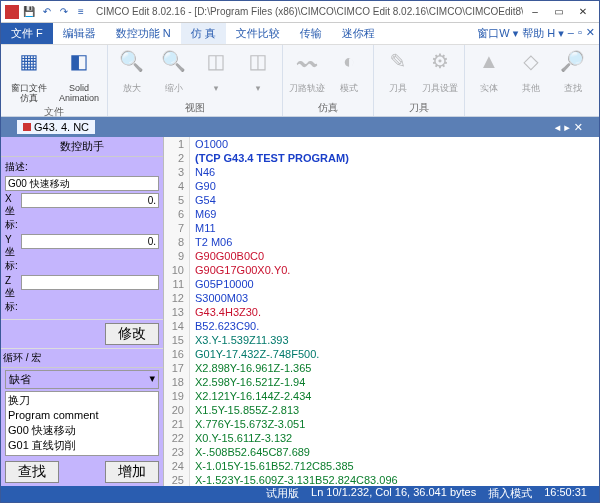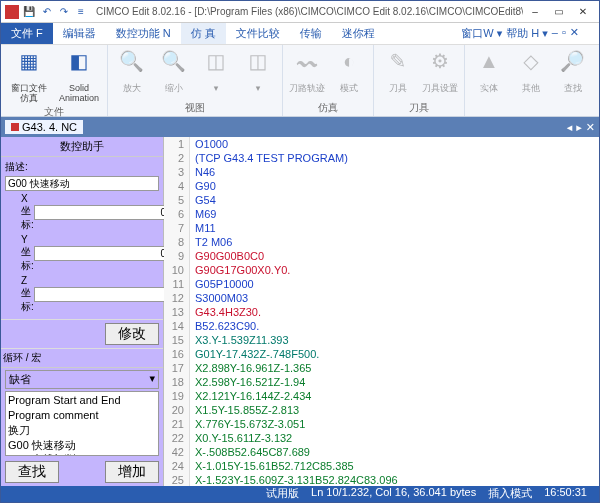--- a/index.html
+++ b/index.html
@@ -8,56 +8,56 @@
 .titlebar .appicon{width:14px;height:14px;background:#c33;margin-right:4px}
 .titlebar .qat{display:flex;gap:3px;margin-right:8px}
 .titlebar .qat span{width:14px;height:14px;display:flex;align-items:center;justify-content:center;color:#2a5db0;font-size:10px}
 .titlebar .title{flex:1;color:#555;font-size:10px;white-space:nowrap;overflow:hidden}
 .titlebar .winbtns{display:flex}
 .titlebar .winbtns div{width:24px;height:18px;display:flex;align-items:center;justify-content:center;font-size:10px;color:#333}
 .menubar{height:22px;background:#fff;display:flex;align-items:center;border-bottom:1px solid #ddd}
 .menubar .tab{padding:3px 10px;font-size:11px;color:#2a5db0;cursor:pointer}
 .menubar .tab.file{background:#2a5db0;color:#fff}
 .menubar .tab.active{background:#e6eef9}
-.menubar .right{margin-left:auto;display:flex;gap:4px;padding-right:20px;color:#2a5db0}
+.menubar .right{margin-left:auto;display:flex;gap:4px;padding-right:4px;color:#2a5db0}
 .ribbon{height:72px;background:#f4f6fa;border-bottom:1px solid #c8d2e0;display:flex}
 .rgroup{border-right:1px solid #d8e0ec;padding:2px 6px 0 6px;display:flex;flex-direction:column}
 .rgroup .tools{flex:1;display:flex;gap:6px;align-items:flex-start}
 .rgroup .glabel{text-align:center;font-size:10px;color:#666;padding:1px 0}
 .rbtn{display:flex;flex-direction:column;align-items:center;width:36px;cursor:pointer}
 .rbtn.wide{width:44px}
 .rbtn .ic{width:28px;height:28px;display:flex;align-items:center;justify-content:center;font-size:20px;color:#888}
 .rbtn .ic.blue{color:#2a5db0}
 .rbtn .lbl{font-size:9px;color:#444;text-align:center;line-height:1.1;margin-top:9px}
 .rbtn.dim{opacity:.5}
-.tabstrip{height:20px;background:#5b7fb5;display:flex;align-items:center;padding:0 4px}
+.tabstrip{height:20px;background:#5b7fb5;display:flex;align-items:center;padding:0 16px}
 .filetab{background:#eef4ff;padding:1px 6px;font-size:10px;display:flex;align-items:center;gap:3px}
 .filetab .dot{width:8px;height:8px;background:#c33}
 .tabstrip .tright{margin-left:auto;color:#fff;font-size:10px;display:flex;gap:4px}
 .main{display:flex;height:349px}
 .sidebar{width:163px;border-right:1px solid #bbb;display:flex;flex-direction:column;background:#c4b5fd}
 .sidehdr{text-align:center;font-size:11px;padding:2px;border-bottom:1px solid #ccc}
 .sidebox{padding:3px 4px;border-bottom:1px solid #ddd}
-.fld{display:flex;align-items:center;margin:2px 16px}
+.fld{display:flex;align-items:flex-start;margin:2px 0}
 .fld label{width:40px;font-size:10px}
 .fld input{flex:1;border:1px solid #999;padding:1px 2px;font-size:10px;text-align:right}
 .descinput{width:100%;border:1px solid #999;padding:1px 2px;font-size:10px;margin-top:2px}
 .btnrow{display:flex;justify-content:flex-end;padding:3px 4px;border-bottom:1px solid #ddd}
 .btn{border:1px solid #888;background:#eee;padding:1px 12px;font-size:14px;cursor:pointer}
 .sect{text-align:left;padding:2px;border-bottom:1px solid #ccc;font-size:10px}
 .combo{margin:2px 4px;border:1px solid #999;padding:1px 3px;font-size:10px;display:flex;justify-content:space-between;align-items:flex-start}
 .listbox{flex:1;margin:0 4px 2px 4px;border:1px solid #999;overflow:hidden;font-size:10px;line-height:1.35;padding:1px 2px;background:#fff}
 .listbox div{white-space:nowrap}
 .btnrow2{display:flex;justify-content:space-between;padding:3px 4px}
 .editor{flex:1;overflow:hidden;background:#fff;font-family:Consolas,monospace;font-size:11px}
 .line{display:flex;height:14px;line-height:14px}
 .gutter{width:26px;text-align:right;padding-right:5px;color:#888;background:#f7f7f7;border-right:1px solid #ddd}
 .code{padding-left:5px;white-space:pre}
 .c-blue{color:#1a3fc9}
-.c-comment{color:#1a3fc9;font-weight:normal}
+.c-comment{color:#1a3fc9;font-weight:bold}
 .c-red{color:#c8102e}
 .c-teal{color:#00796b}
 .c-green{color:#0a7d2c}
 .statusbar{height:18px;background:#2a5db0;color:#fff;display:flex;align-items:flex-start;font-size:10px;padding:0 6px}
 .statusbar .sp{flex:1}
 .statusbar span{padding:0 6px}
 </style>
 </head>
 <body>
 
@@ -208,23 +208,22 @@
     </div>
     <div class="btnrow">
         <button class="btn">修改</button>
       </div>
     <div class="sect">循环 / 宏</div>
     <div class="combo">
         <span>缺省</span>
         <span>▾</span>
       </div>
     <div class="listbox">
-      <div>Program Start and End</div>
+      <div>换刀</div>
       <div>Program comment</div>
-      <div>换刀</div>
       <div>G00 快速移动</div>
       <div>G01 直线切削</div>
 
     </div>
     <div class="btnrow2">
       <button class="btn">查找</button>
       <button class="btn">增加</button>
     </div>
   </div>
   <div class="editor" id="editor">
@@ -310,21 +309,21 @@
       </div>
       <div class="line">
         <div class="gutter">21</div>
         <div class="code c-green">X.776Y-15.673Z-3.051</div>
       </div>
       <div class="line">
         <div class="gutter">22</div>
         <div class="code c-green">X0.Y-15.611Z-3.132</div>
       </div>
       <div class="line">
-        <div class="gutter">42</div>
+        <div class="gutter">23</div>
         <div class="code c-green">X-.508B52.645C87.689</div>
       </div>
       <div class="line">
         <div class="gutter">24</div>
         <div class="code c-green">X-1.015Y-15.61B52.712C85.385</div>
       </div>
       <div class="line">
         <div class="gutter">25</div>
         <div class="code c-green">X-1.523Y-15.609Z-3.131B52.824C83.096</div>
       </div>

